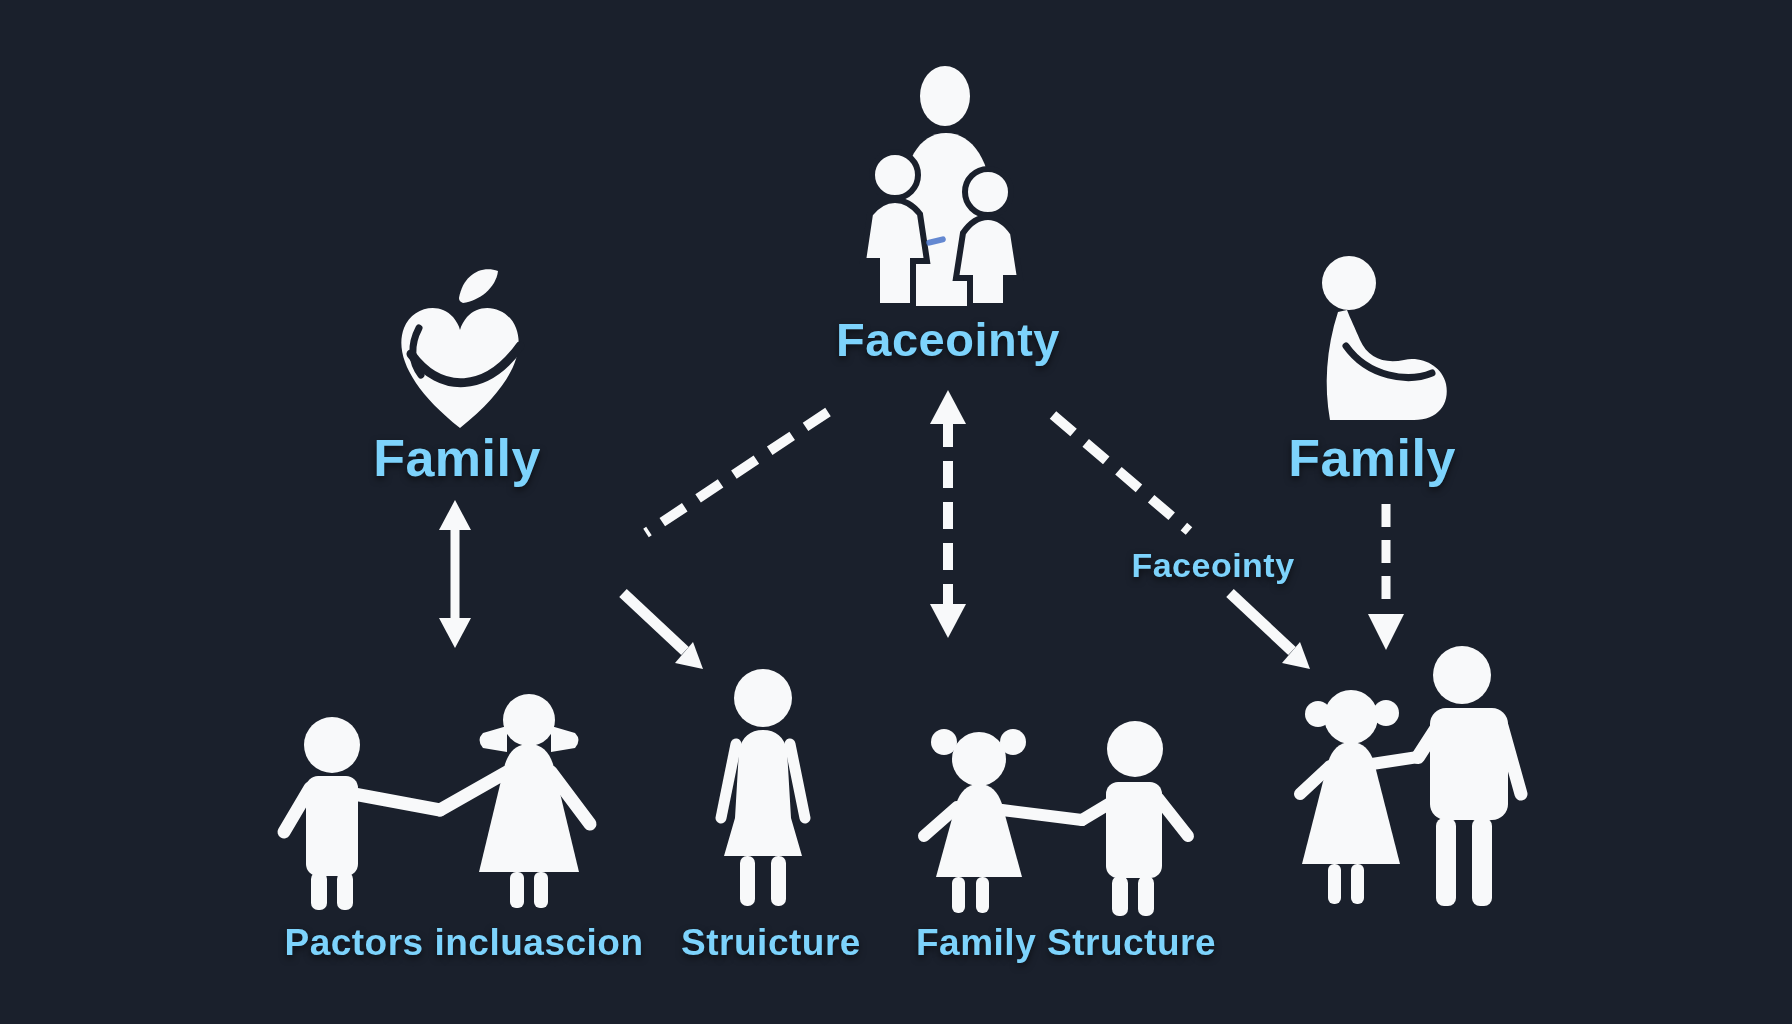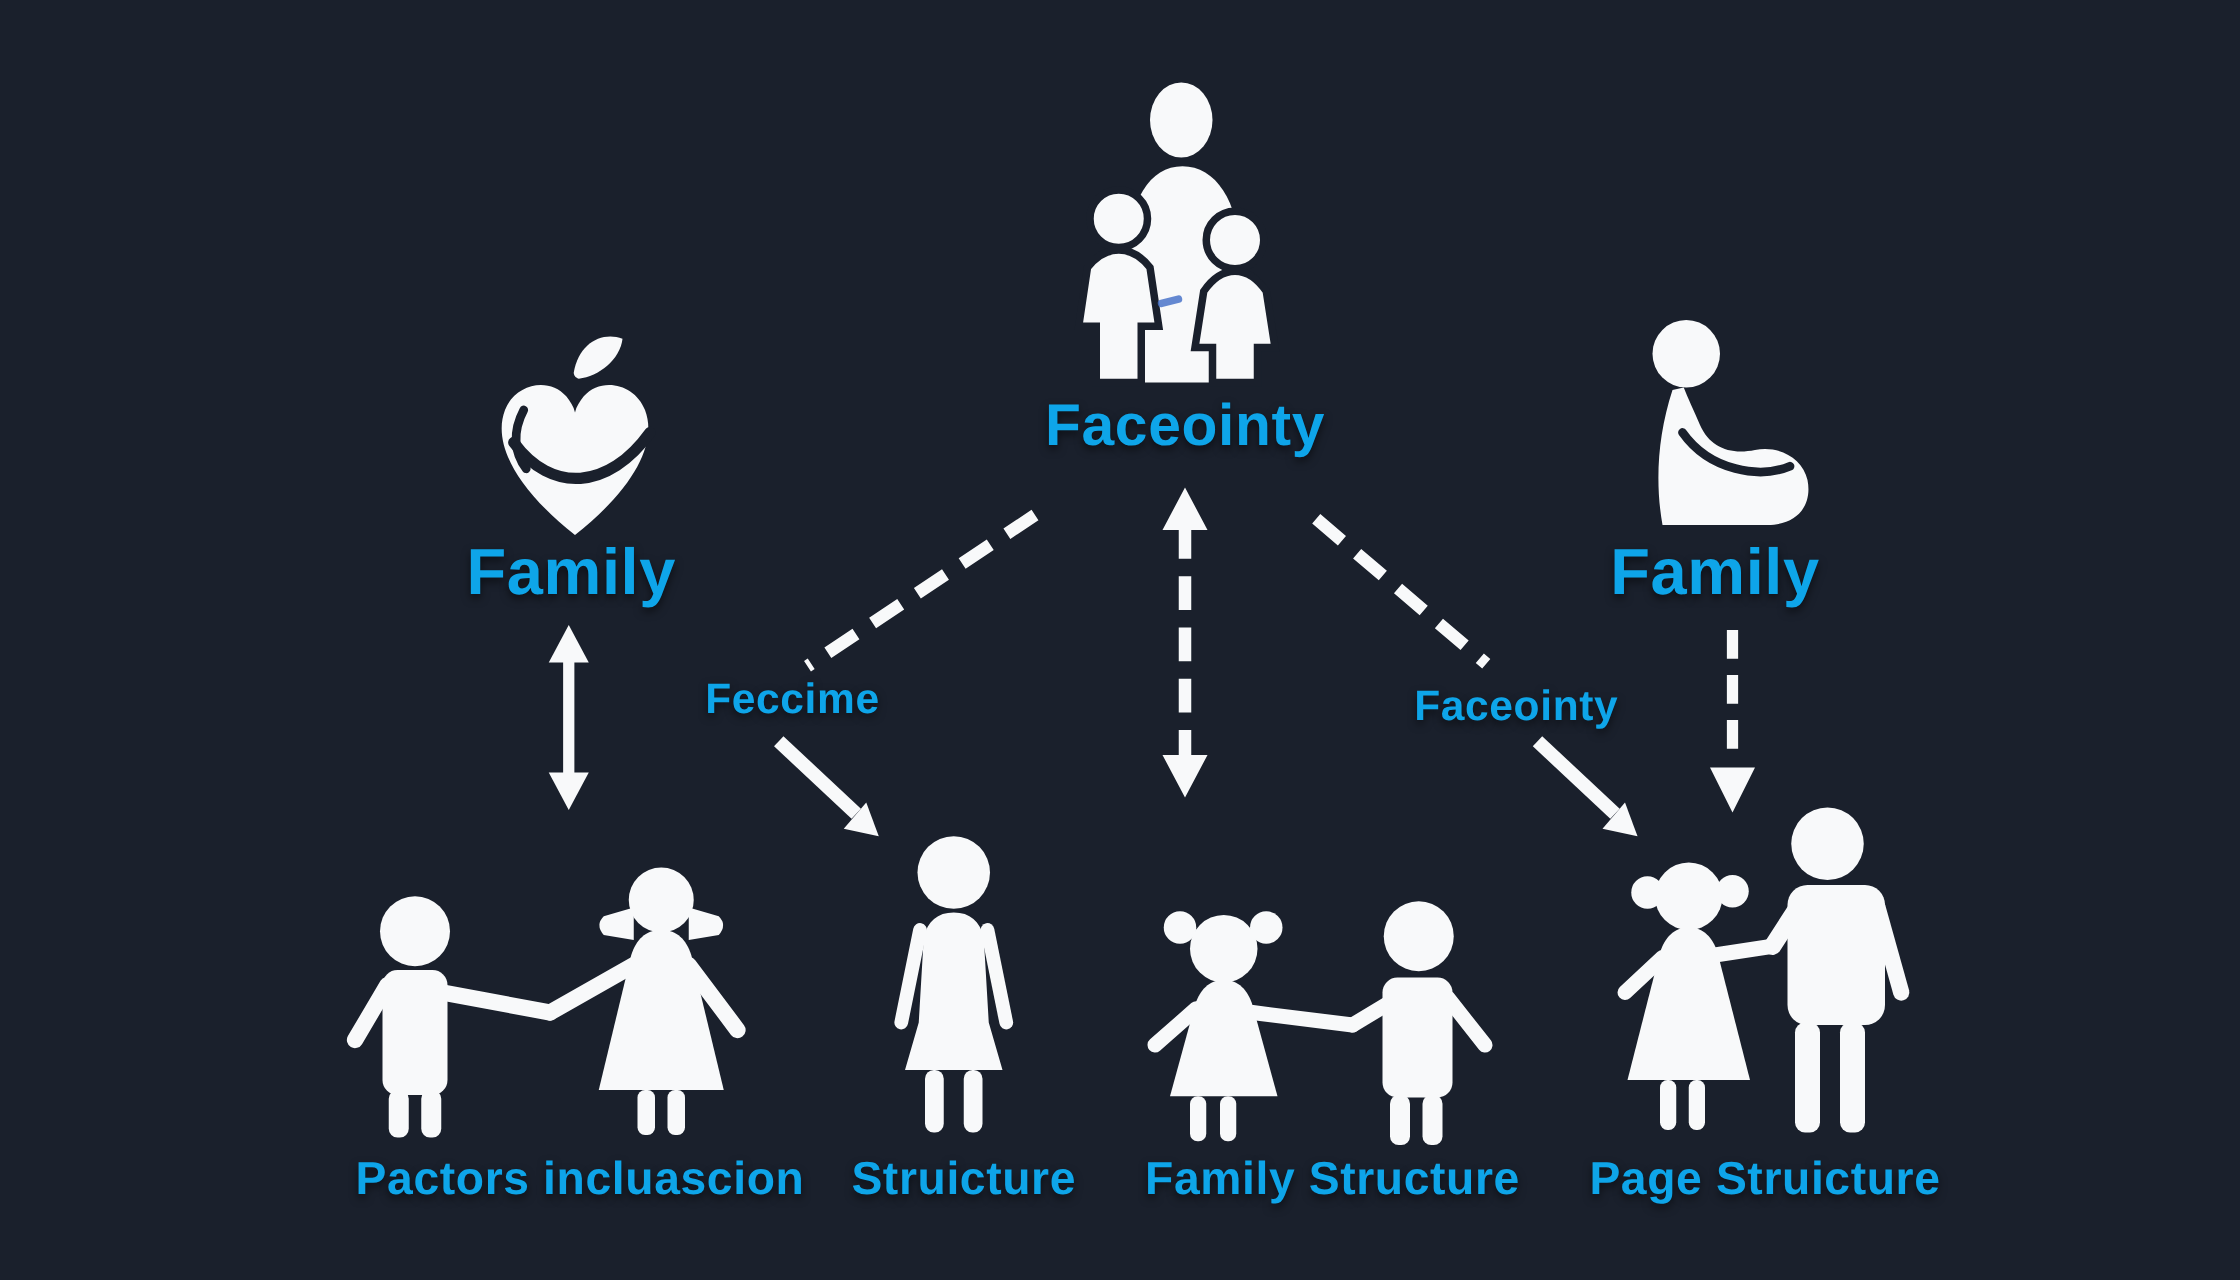--- a/index.html
+++ b/index.html
@@ -5,21 +5,21 @@
   html,body{margin:0;padding:0;background:#10151f;}
   #canvas{
     position:relative;
     width:1792px;height:1024px;
     overflow:hidden;
     font-family:"Liberation Sans","DejaVu Sans",sans-serif;
   }
   .abs{position:absolute;}
   .label{
     position:absolute;
-    color:#0ea5e9;
+    color:#7dd3fc;
     font-weight:700;
     text-align:center;
     letter-spacing:.5px;
     text-shadow:0 3px 7px rgba(0,0,0,.55);
     white-space:nowrap;
   }
   .lbl-xl{font-size:47px;}
   .lbl-lg{font-size:52px;}
   .lbl-md{font-size:37px;}
   .lbl-sm{font-size:34px;}
@@ -94,21 +94,20 @@
   <svg class="abs" style="left:613px;top:585px;" width="100" height="92" viewBox="0 0 100 92">
     <line x1="10" y1="8" x2="72" y2="66" class="stroke-white" stroke-width="11"></line>
     <polygon class="white" points="90,84 62,78 80,57"></polygon>
   </svg>
 
   <svg class="abs" style="left:1220px;top:585px;" width="100" height="92" viewBox="0 0 100 92">
     <line x1="10" y1="8" x2="72" y2="66" class="stroke-white" stroke-width="11"></line>
     <polygon class="white" points="90,84 62,78 80,57"></polygon>
   </svg>
 
-  <div class="label lbl-sm" style="left:524px;top:540px;width:220px;">Feccime</div>
   <div class="label lbl-sm" style="left:1103px;top:546px;width:220px;">Faceointy</div>
 
   <svg class="abs" style="left:278px;top:692px;" width="325" height="222" viewBox="0 0 325 222">
 
     <circle class="white" cx="54" cy="53" r="28"></circle>
     <rect class="white" x="28" y="84" width="52" height="100" rx="12"></rect>
     <line x1="32" y1="96" x2="6" y2="140" class="stroke-white" stroke-width="13" stroke-linecap="round"></line>
     <line x1="76" y1="102" x2="162" y2="118" class="stroke-white" stroke-width="13" stroke-linecap="round"></line>
     <rect class="white" x="33" y="180" width="16" height="38" rx="7"></rect>
     <rect class="white" x="59" y="180" width="16" height="38" rx="7"></rect>
@@ -165,15 +164,14 @@
     <rect class="white" x="40" y="228" width="13" height="40" rx="6"></rect>
     <rect class="white" x="63" y="228" width="13" height="40" rx="6"></rect>
 
     <circle class="white" cx="174" cy="39" r="29"></circle>
     <rect class="white" x="142" y="72" width="78" height="112" rx="16"></rect>
     <line x1="150" y1="90" x2="130" y2="121" class="stroke-white" stroke-width="14" stroke-linecap="round"></line>
     <line x1="214" y1="90" x2="233" y2="158" class="stroke-white" stroke-width="13" stroke-linecap="round"></line>
     <rect class="white" x="148" y="182" width="20" height="88" rx="8"></rect>
     <rect class="white" x="184" y="182" width="20" height="88" rx="8"></rect>
   </svg>
-  <div class="label lbl-md" style="left:1212px;top:922px;width:400px;">Page Struicture</div>
 
 </div>
 
 </body></html>

